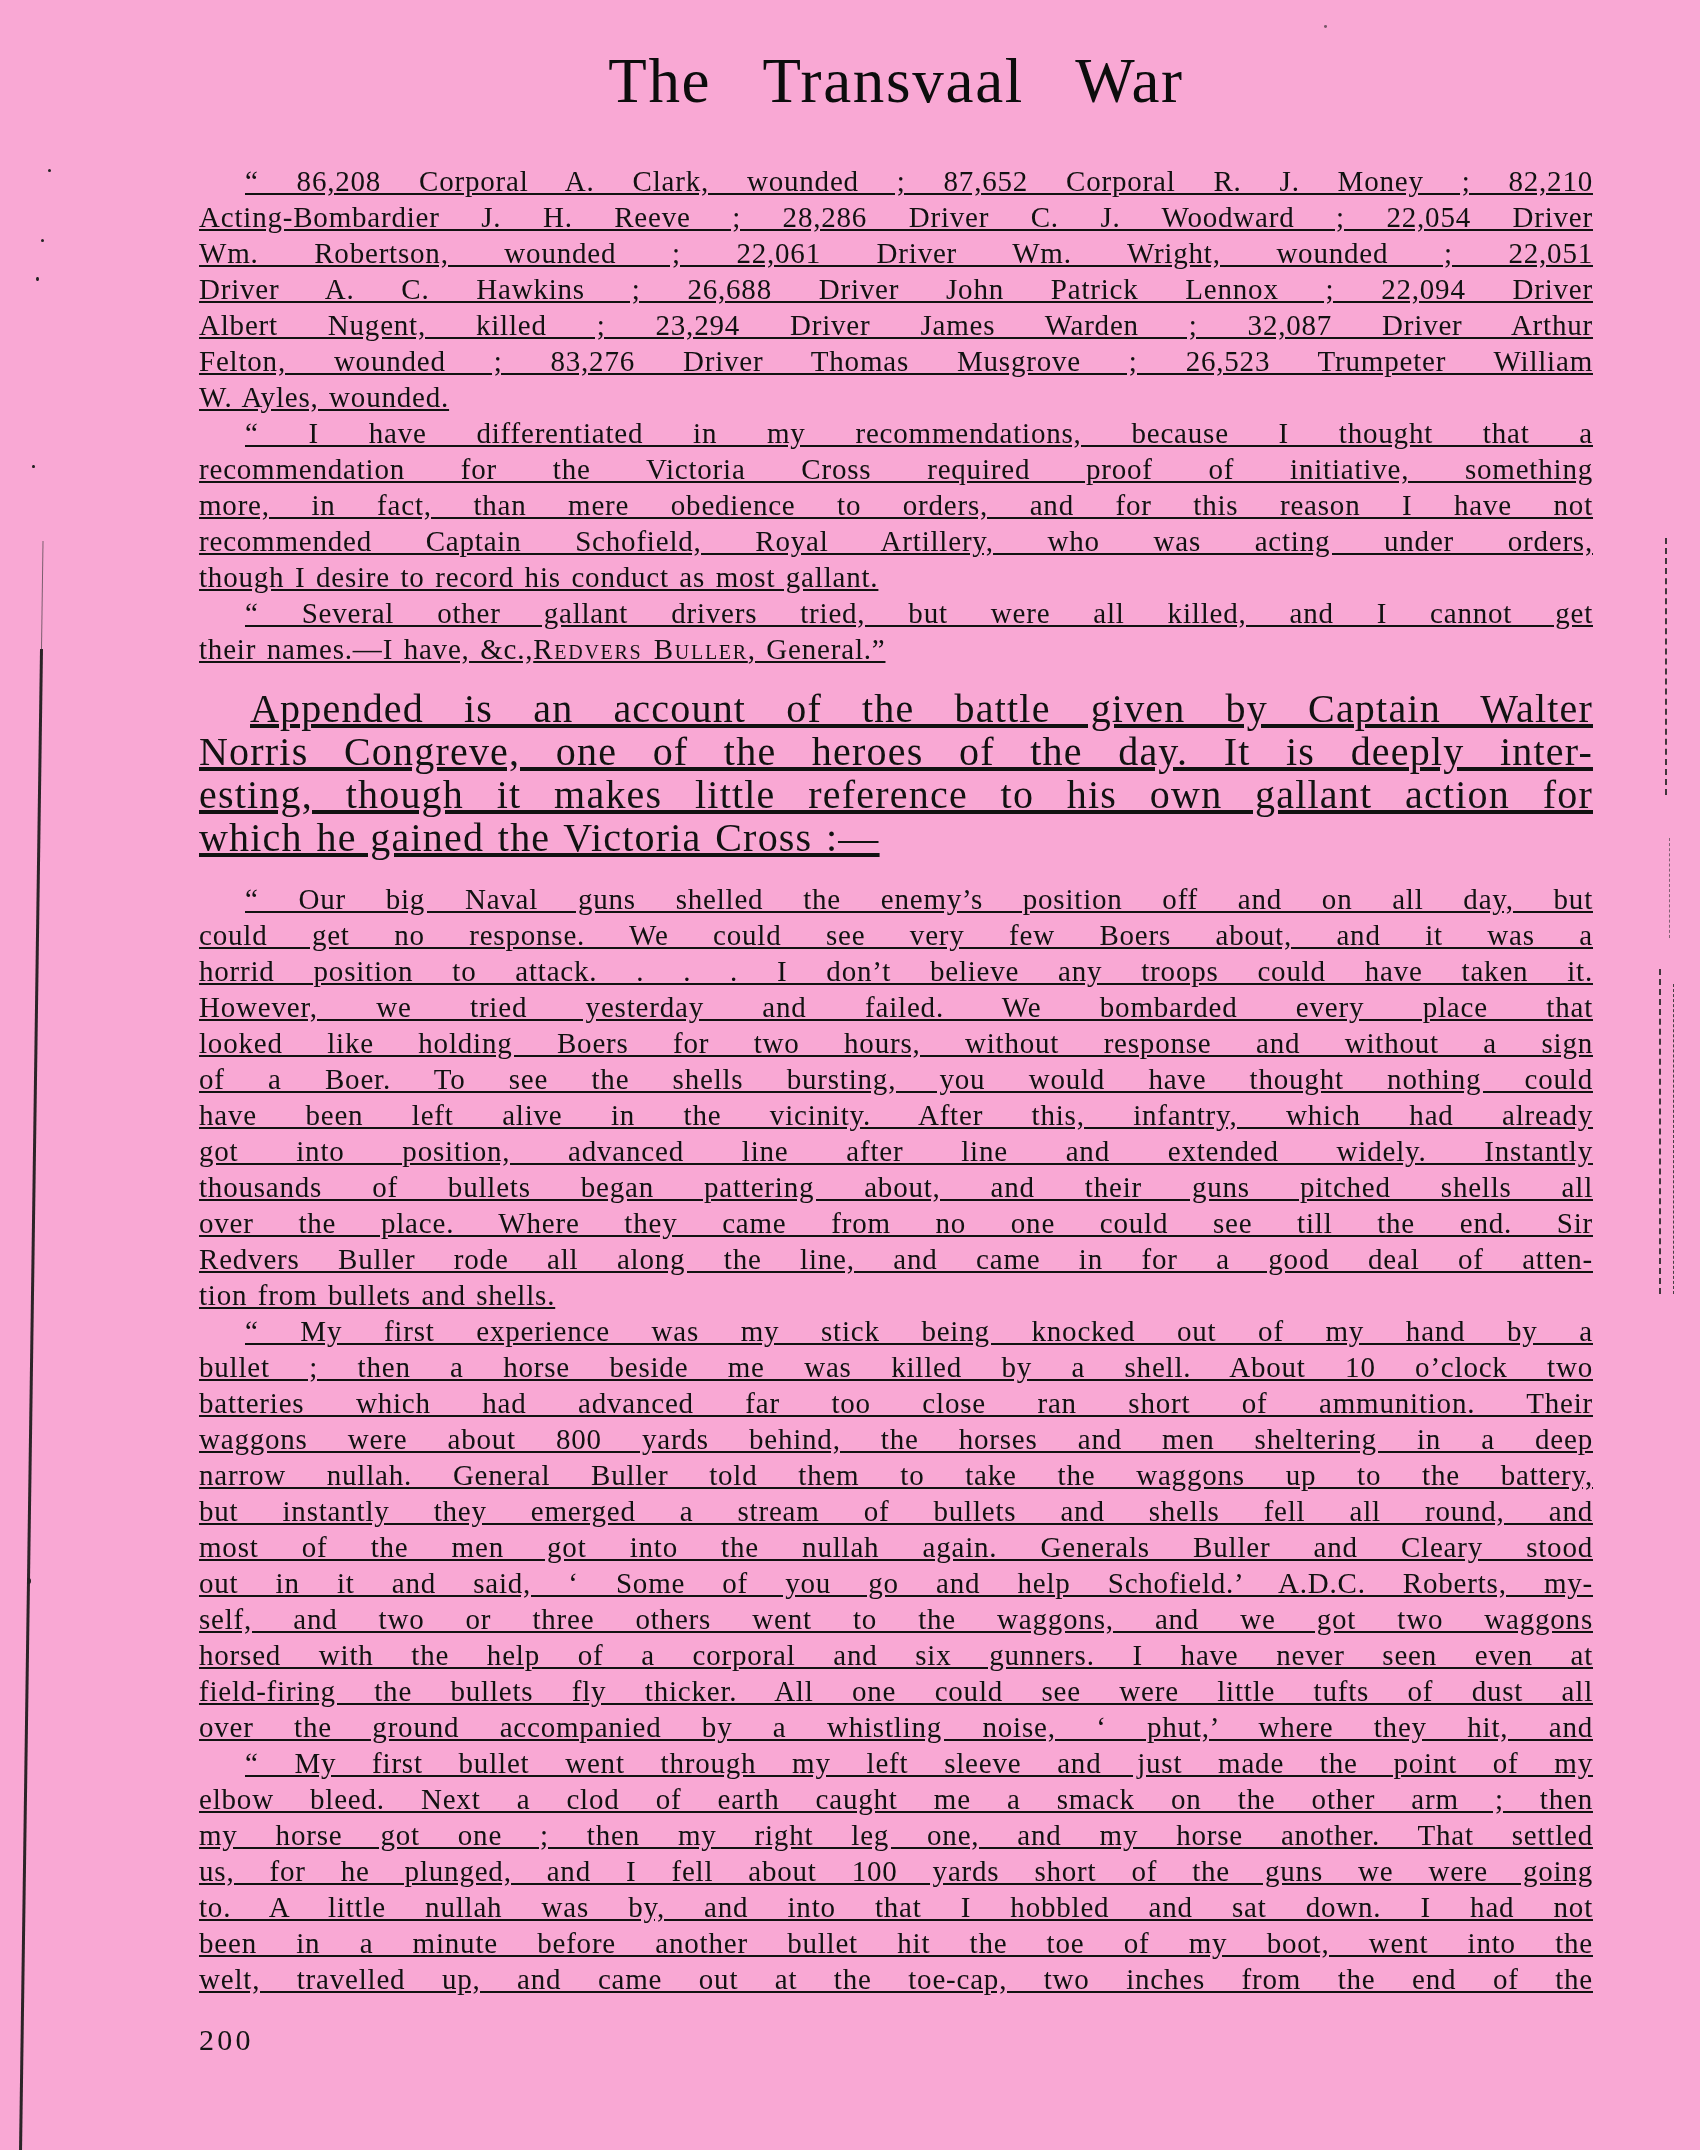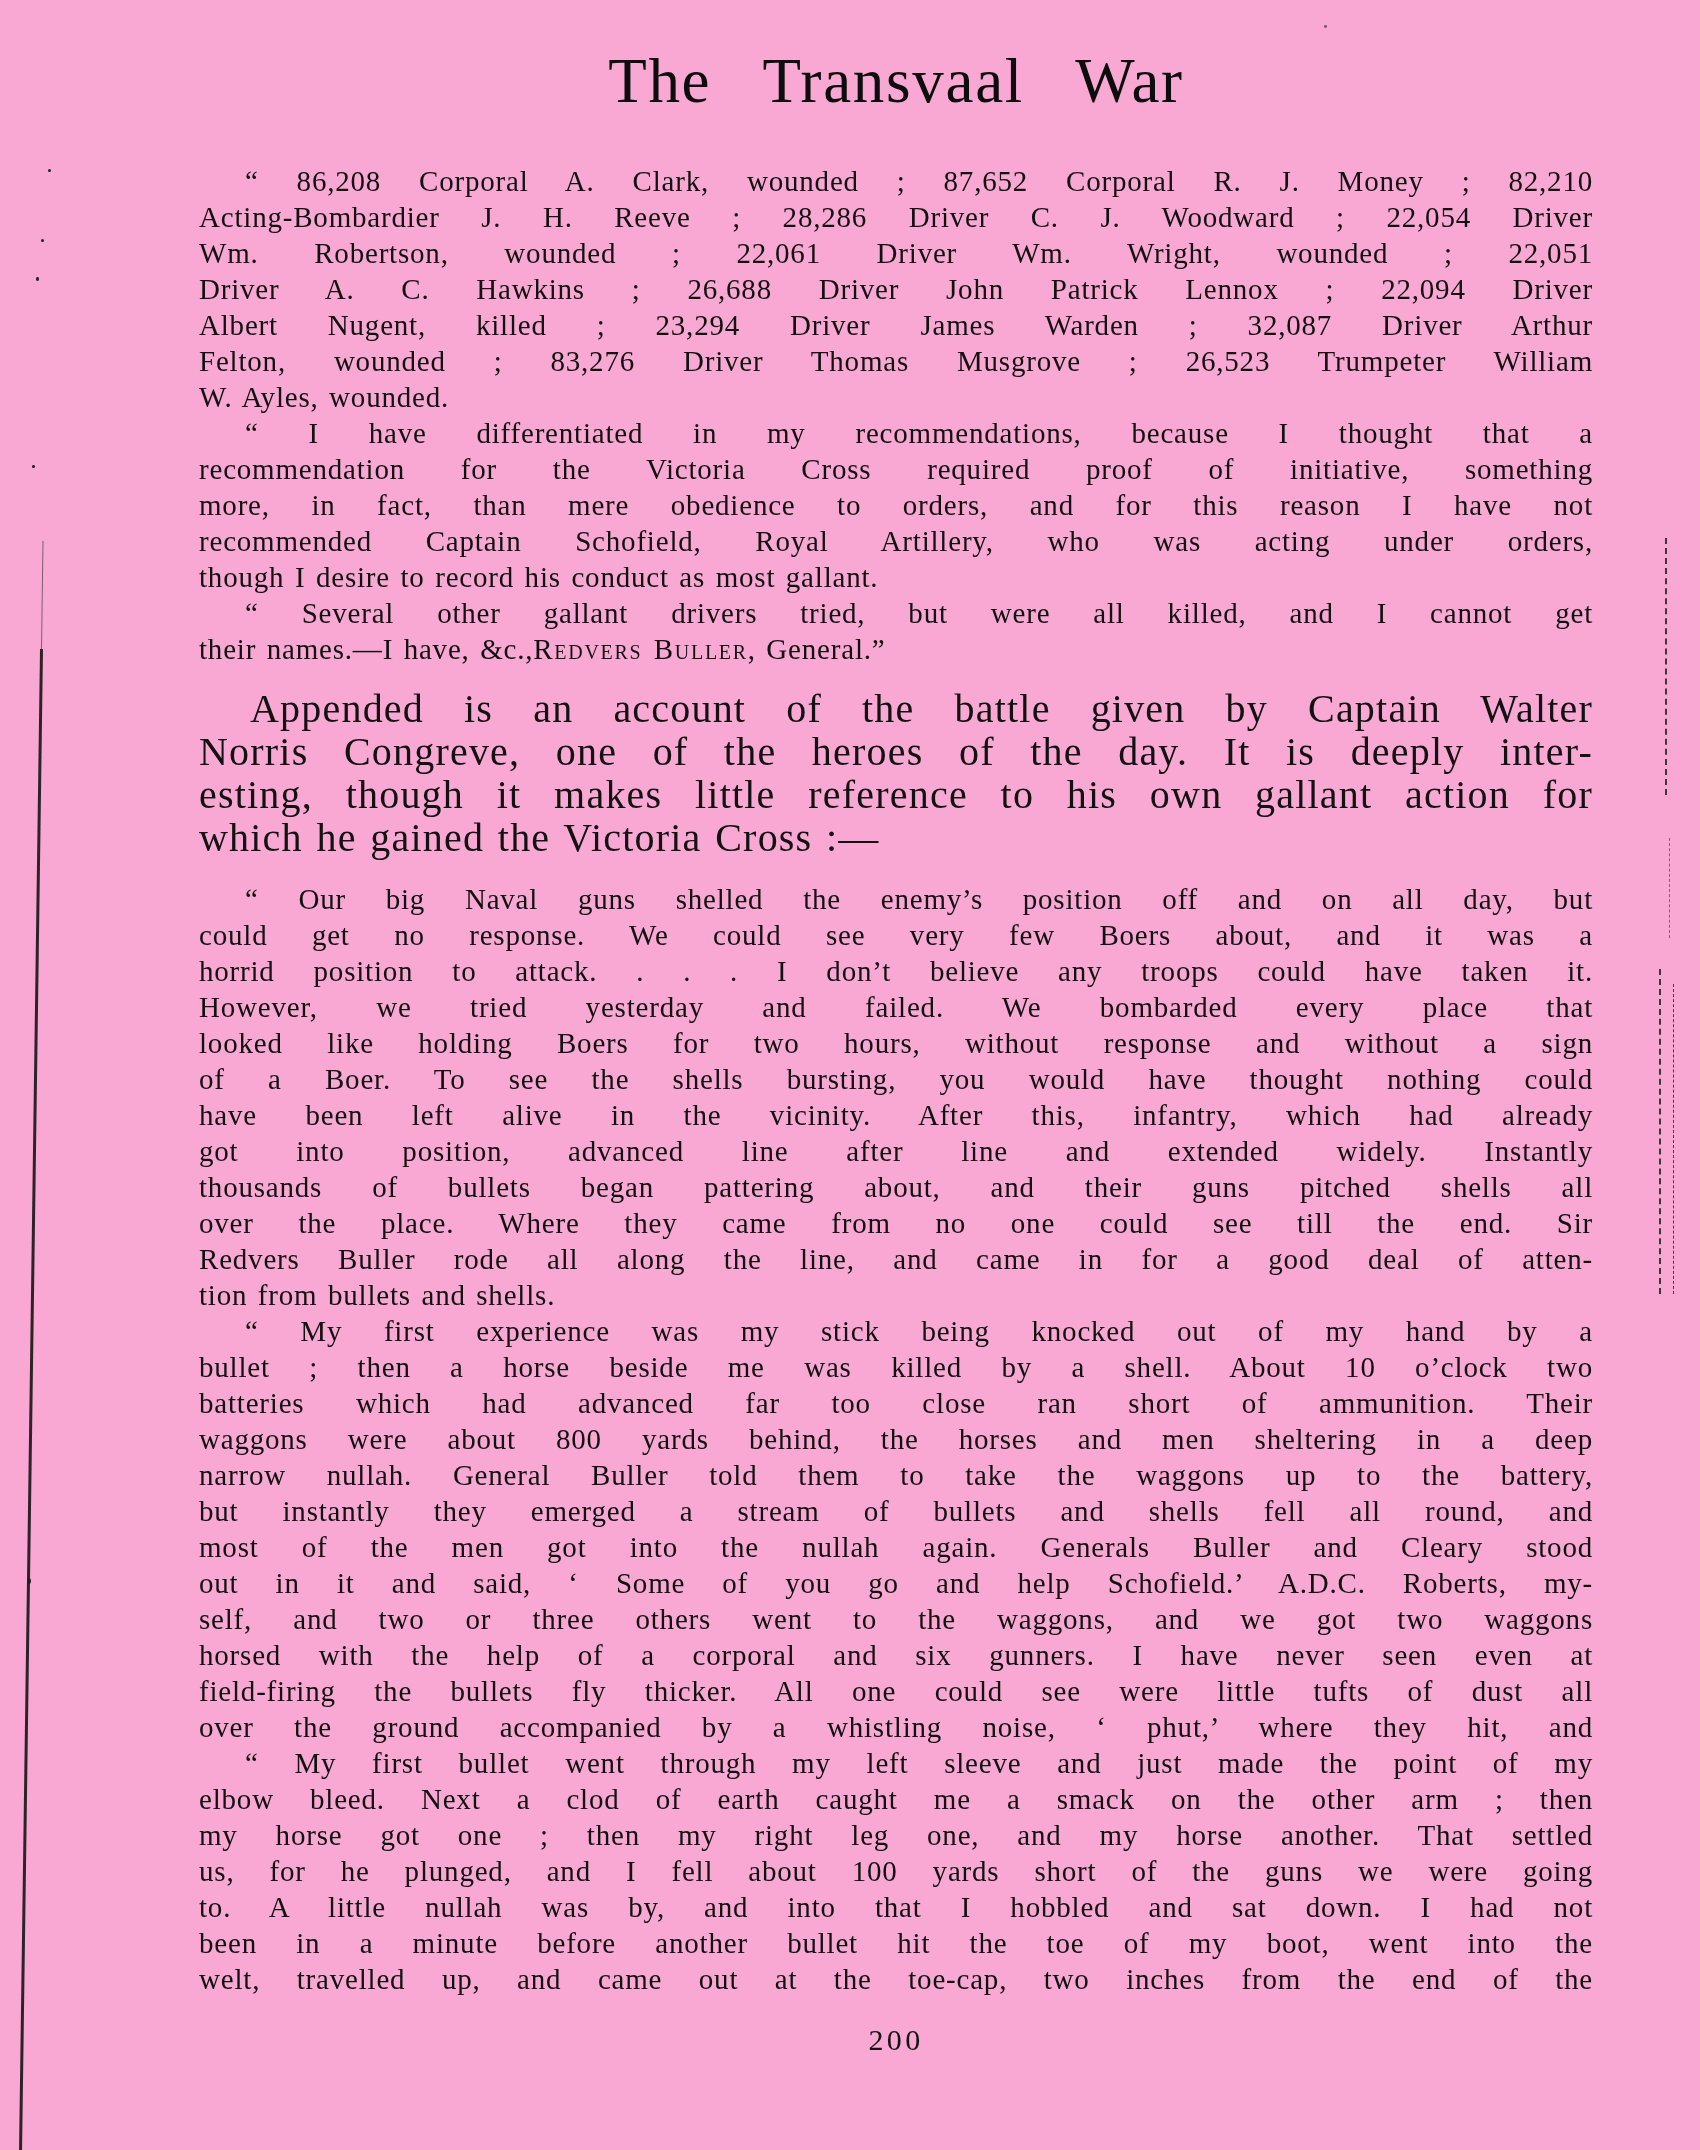--- a/index.html
+++ b/index.html
@@ -20,21 +20,21 @@
     letter-spacing:1.7px;word-spacing:35px;
     color:#0d0d0d;
   }
 
   .text-block{
     position:absolute;left:199px;top:163px;width:1394px;
     font-size:29px;line-height:36px;
     letter-spacing:0.8px;word-spacing:2.5px;
     color:#121212;
   }
-  .para{margin:0;}
+  .para{margin:0;text-decoration:underline;}
   .para.large{
     font-size:40px;line-height:43px;
     letter-spacing:1.2px;
     margin:20px 0 21.6px 0;
   }
   .line{
     text-align:justify;
     text-align-last:justify;
     white-space:normal;
   }
@@ -43,21 +43,21 @@
   .line.last{text-align-last:left;}
   .sig-line{
     display:flex;justify-content:flex-start;
     text-align-last:left;
   }
   .sig-line .sig{margin-right:80px;}
   .smallcaps{font-variant:small-caps;letter-spacing:1.7px;}
 
   .page-number{
     position:absolute;left:199px;top:2023px;width:1394px;
-    text-align:center;font-size:30px;letter-spacing:3.3px;color:#141414;
+    text-align:left;font-size:30px;letter-spacing:3.3px;color:#141414;
   }
 
   
   .gutter-line{
     position:absolute;left:40px;top:649px;width:2.5px;height:1502px;
     background:#151515;opacity:.9;
     transform:rotate(0.8deg);transform-origin:top center;
   }
   .gutter-line .taper{
     position:absolute;top:-108px;left:0.8px;width:0.8px;height:108px;

